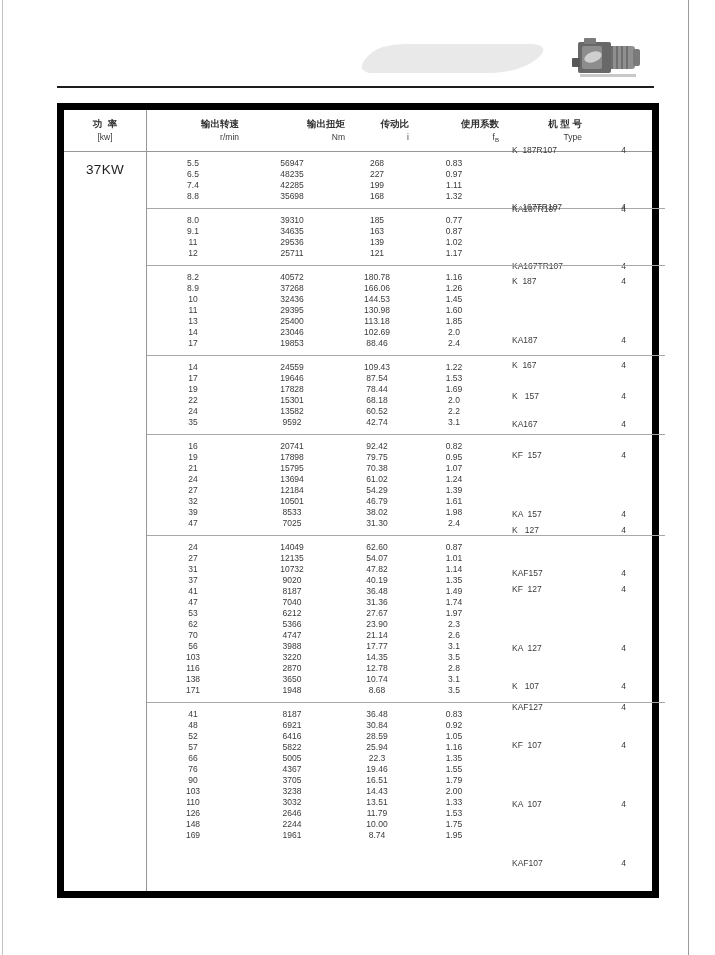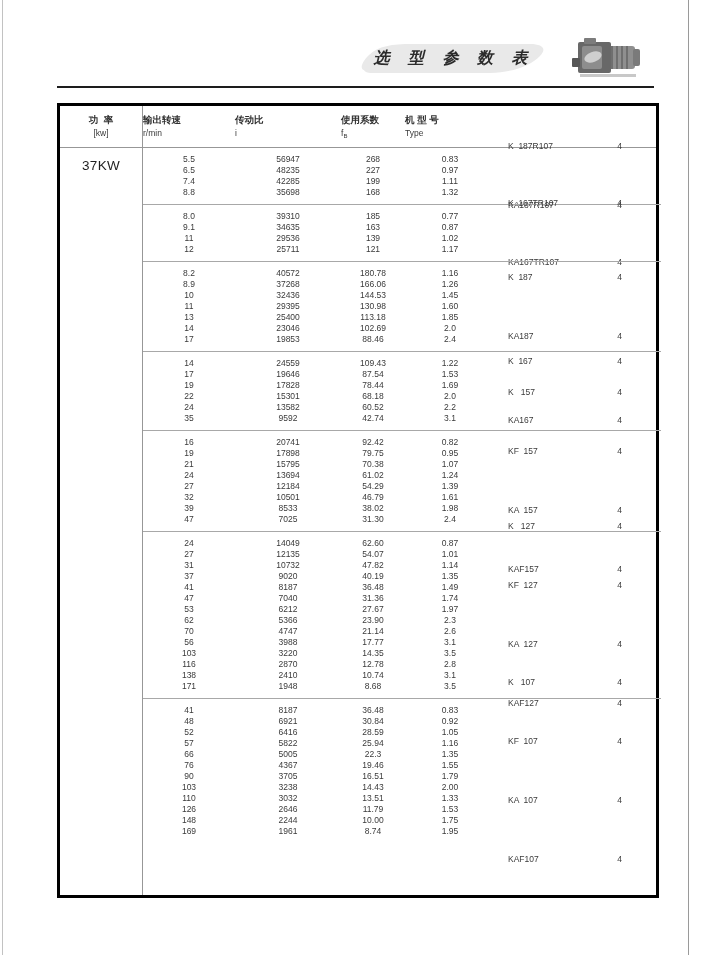--- a/index.html
+++ b/index.html
@@ -18,32 +18,32 @@
     position:absolute; left:0; top:6px; width:192px; text-align:center;
     font-style:italic; font-size:16px; font-weight:bold; letter-spacing:7px;
     color:#2b2b2b; white-space:pre;
   }
   .gearmotor { position:absolute; left:572px; top:34px; width:74px; height:50px; }
   .header-rule { position:absolute; left:57px; top:86px; width:597px; height:2px; background:#1d1d1d; }
 
   
   .k-table {
     position:absolute; left:57px; top:103px; width:602px; height:795px;
-    border:3px solid #000000; background:#fff;
+    border:7px solid #000000; background:#fff;
     display:flex; flex-direction:column;
     font-size:8.5px;
   }
   .thead { display:flex; height:42px; border-bottom:1px solid #979797; flex:none; }
   .power-col { width:83px; flex:none; border-right:1px solid #979797; text-align:center; }
   .thead .power-col { padding-top:7px; }
   .hname { font-size:9.5px; font-weight:600; color:#2e2e2e; white-space:pre; line-height:13px; }
   .hunit { font-size:8.5px; color:#3a3a3a; line-height:13px; margin-top:1px; }
   .hunit .sub { font-size:6px; vertical-align:-2px; }
   .hgrid { flex:1; display:grid; grid-template-columns:92px 106px 64px 90px 83px 83px; padding-top:7px; }
-  .hcell { text-align:left; }
+  .hcell { text-align:right; }
 
   .tbody { display:flex; flex:1; min-height:0; }
   .power-value { font-size:13.5px; font-weight:normal; color:#1e1e1e; margin-top:10px; letter-spacing:0.3px; }
   .groups { flex:1; display:flex; flex-direction:column; }
 
   .group {
     display:grid; grid-template-columns:92px 106px 64px 90px 83px 83px;
     grid-auto-rows:11px; padding:6px 0; align-content:start;
   }
   .group + .group { border-top:1px solid #a8a8a8; }
@@ -57,21 +57,20 @@
 <body>
 
 <div class="page">
   <div class="edge edge-left"></div>
   <div class="edge edge-right"></div>
 
   <div class="banner">
     <svg width="192" height="34" viewBox="0 0 192 34">
       <path d="M6 28 C 2 27 3 21 11 13 C 20 4 34 2 54 2 L 172 2 C 185 2 189 7 182 14 C 173 23 158 30 132 31 L 14 31 C 9 31 7 30 6 28 Z" fill="#e9e9e9"></path>
     </svg>
-    <div class="banner-title">选 型 参 数 表</div>
   </div>
 
   <svg class="gearmotor" viewBox="0 0 74 50">
     <rect x="8" y="40" width="56" height="3" fill="#c8c8c8"></rect>
     <rect x="36" y="12" width="27" height="23" rx="3" fill="#8f8f8f"></rect>
     <rect x="39" y="12" width="2" height="23" fill="#6f6f6f"></rect>
     <rect x="44" y="12" width="2" height="23" fill="#6f6f6f"></rect>
     <rect x="49" y="12" width="2" height="23" fill="#6f6f6f"></rect>
     <rect x="54" y="12" width="2" height="23" fill="#6f6f6f"></rect>
     <rect x="61" y="15" width="7" height="17" rx="2" fill="#7a7a7a"></rect>
@@ -88,20 +87,24 @@
 
     <div class="thead">
       <div class="power-col">
         <div class="hname">功  率</div>
         <div class="hunit">[kw]</div>
       </div>
       <div class="hgrid">
         <div class="hcell">
           <div class="hname">输出转速</div>
           <div class="hunit">r/min</div>
+        </div>
+        <div class="hcell">
+          <div class="hname">输出扭矩</div>
+          <div class="hunit">Nm</div>
         </div>
         <div class="hcell">
           <div class="hname">传动比</div>
           <div class="hunit">i</div>
         </div>
         <div class="hcell">
           <div class="hname">使用系数</div>
           <div class="hunit"><span>f</span><span class="sub">B</span></div>
         </div>
         <div class="hcell">
@@ -361,21 +364,21 @@
             <div class="cell">3.1</div>
             <div class="cell">103</div>
             <div class="cell">3220</div>
             <div class="cell">14.35</div>
             <div class="cell">3.5</div>
             <div class="cell">116</div>
             <div class="cell">2870</div>
             <div class="cell">12.78</div>
             <div class="cell">2.8</div>
             <div class="cell">138</div>
-            <div class="cell">2410</div>
+            <div class="cell">3650</div>
             <div class="cell">10.74</div>
             <div class="cell">3.1</div>
             <div class="cell">171</div>
             <div class="cell">1948</div>
             <div class="cell">8.68</div>
             <div class="cell">3.5</div>
           </div>
           <div class="group">
             <div class="models" style="grid-row: 1 / span 12;">
               <div class="model-row">

